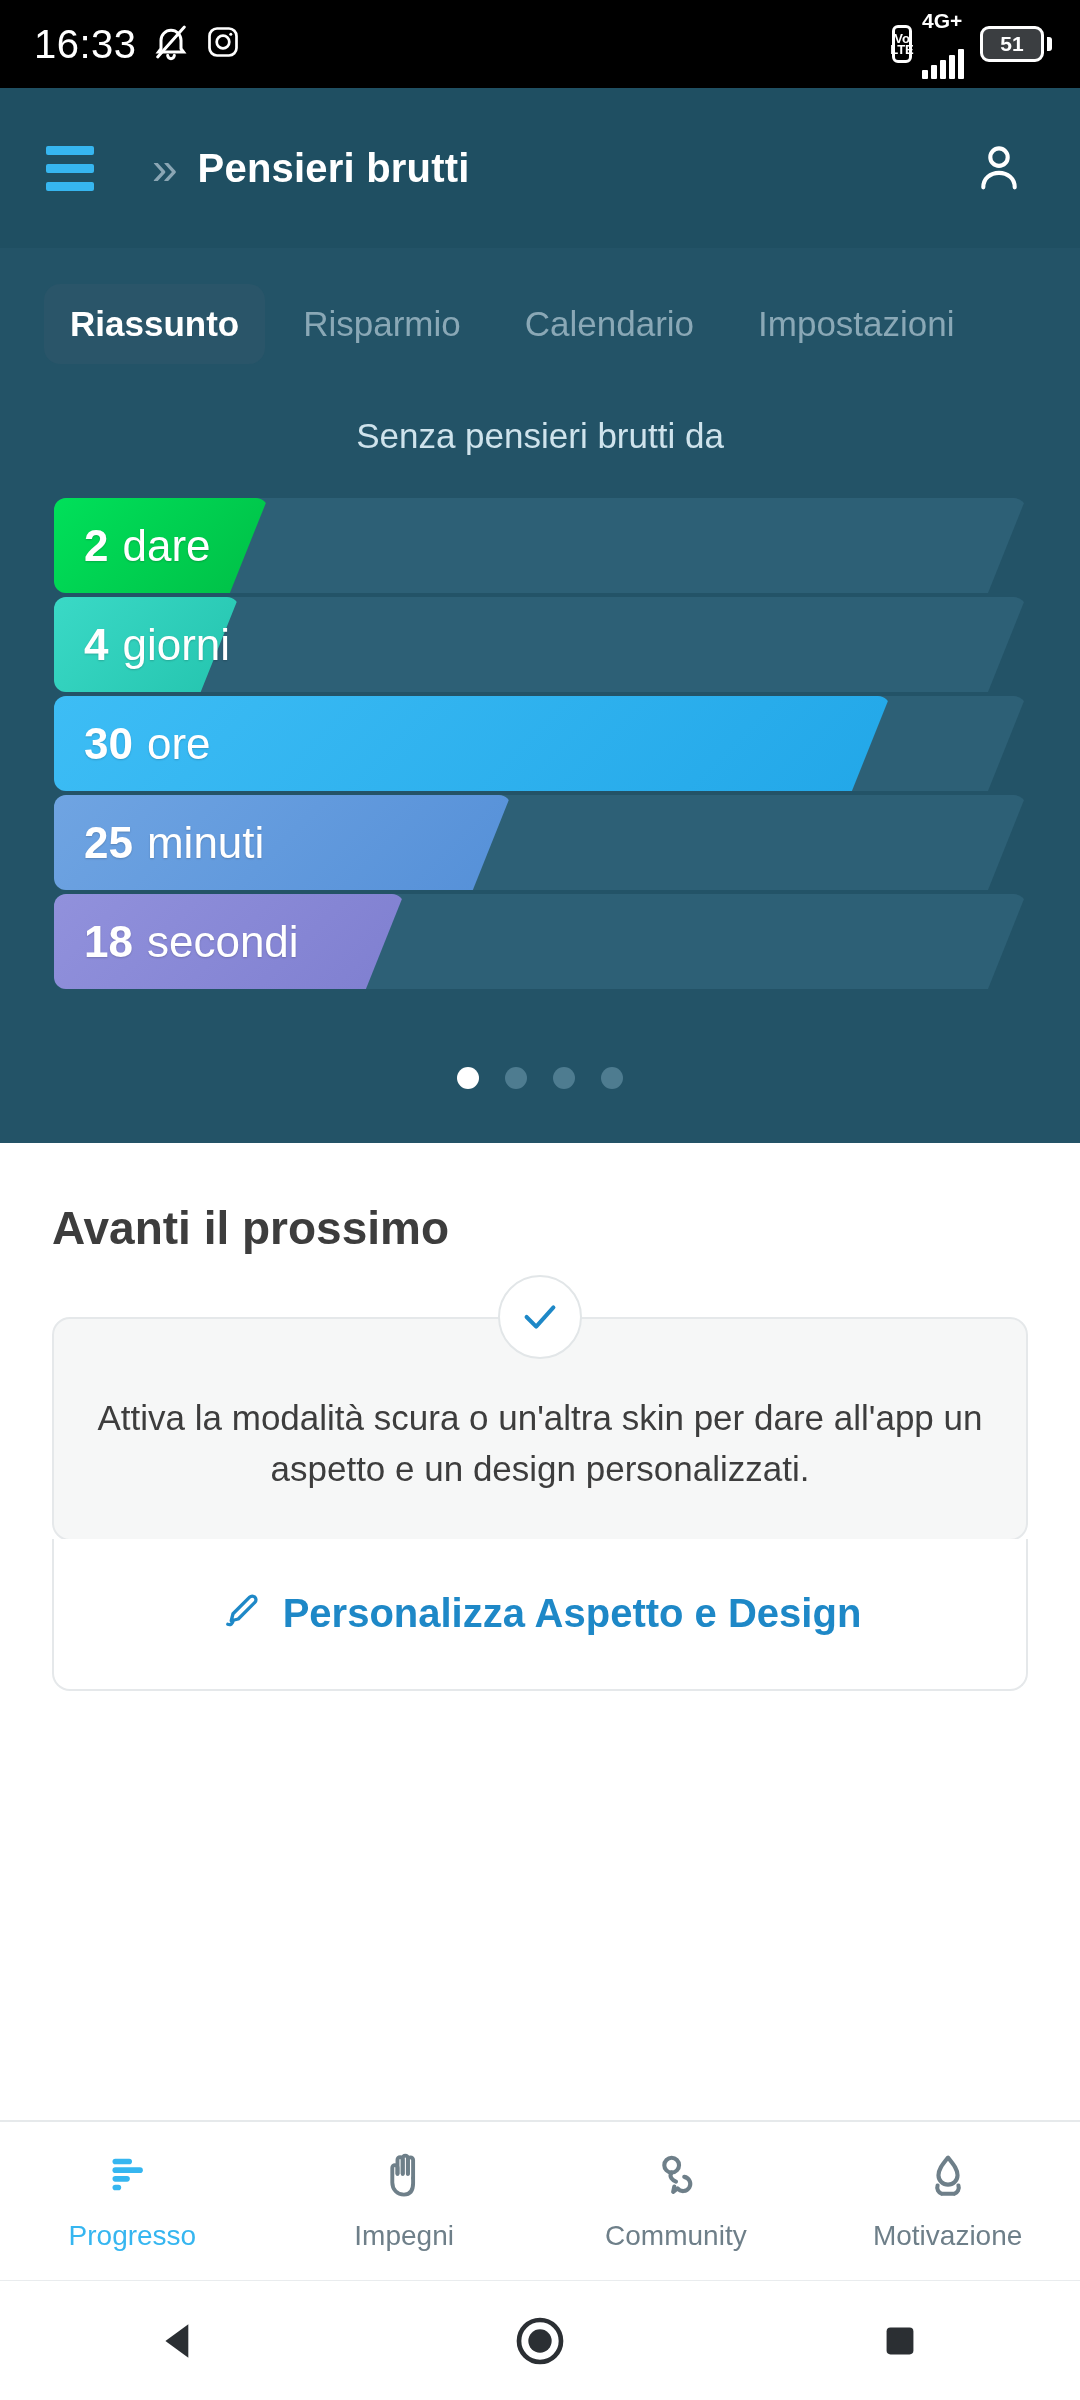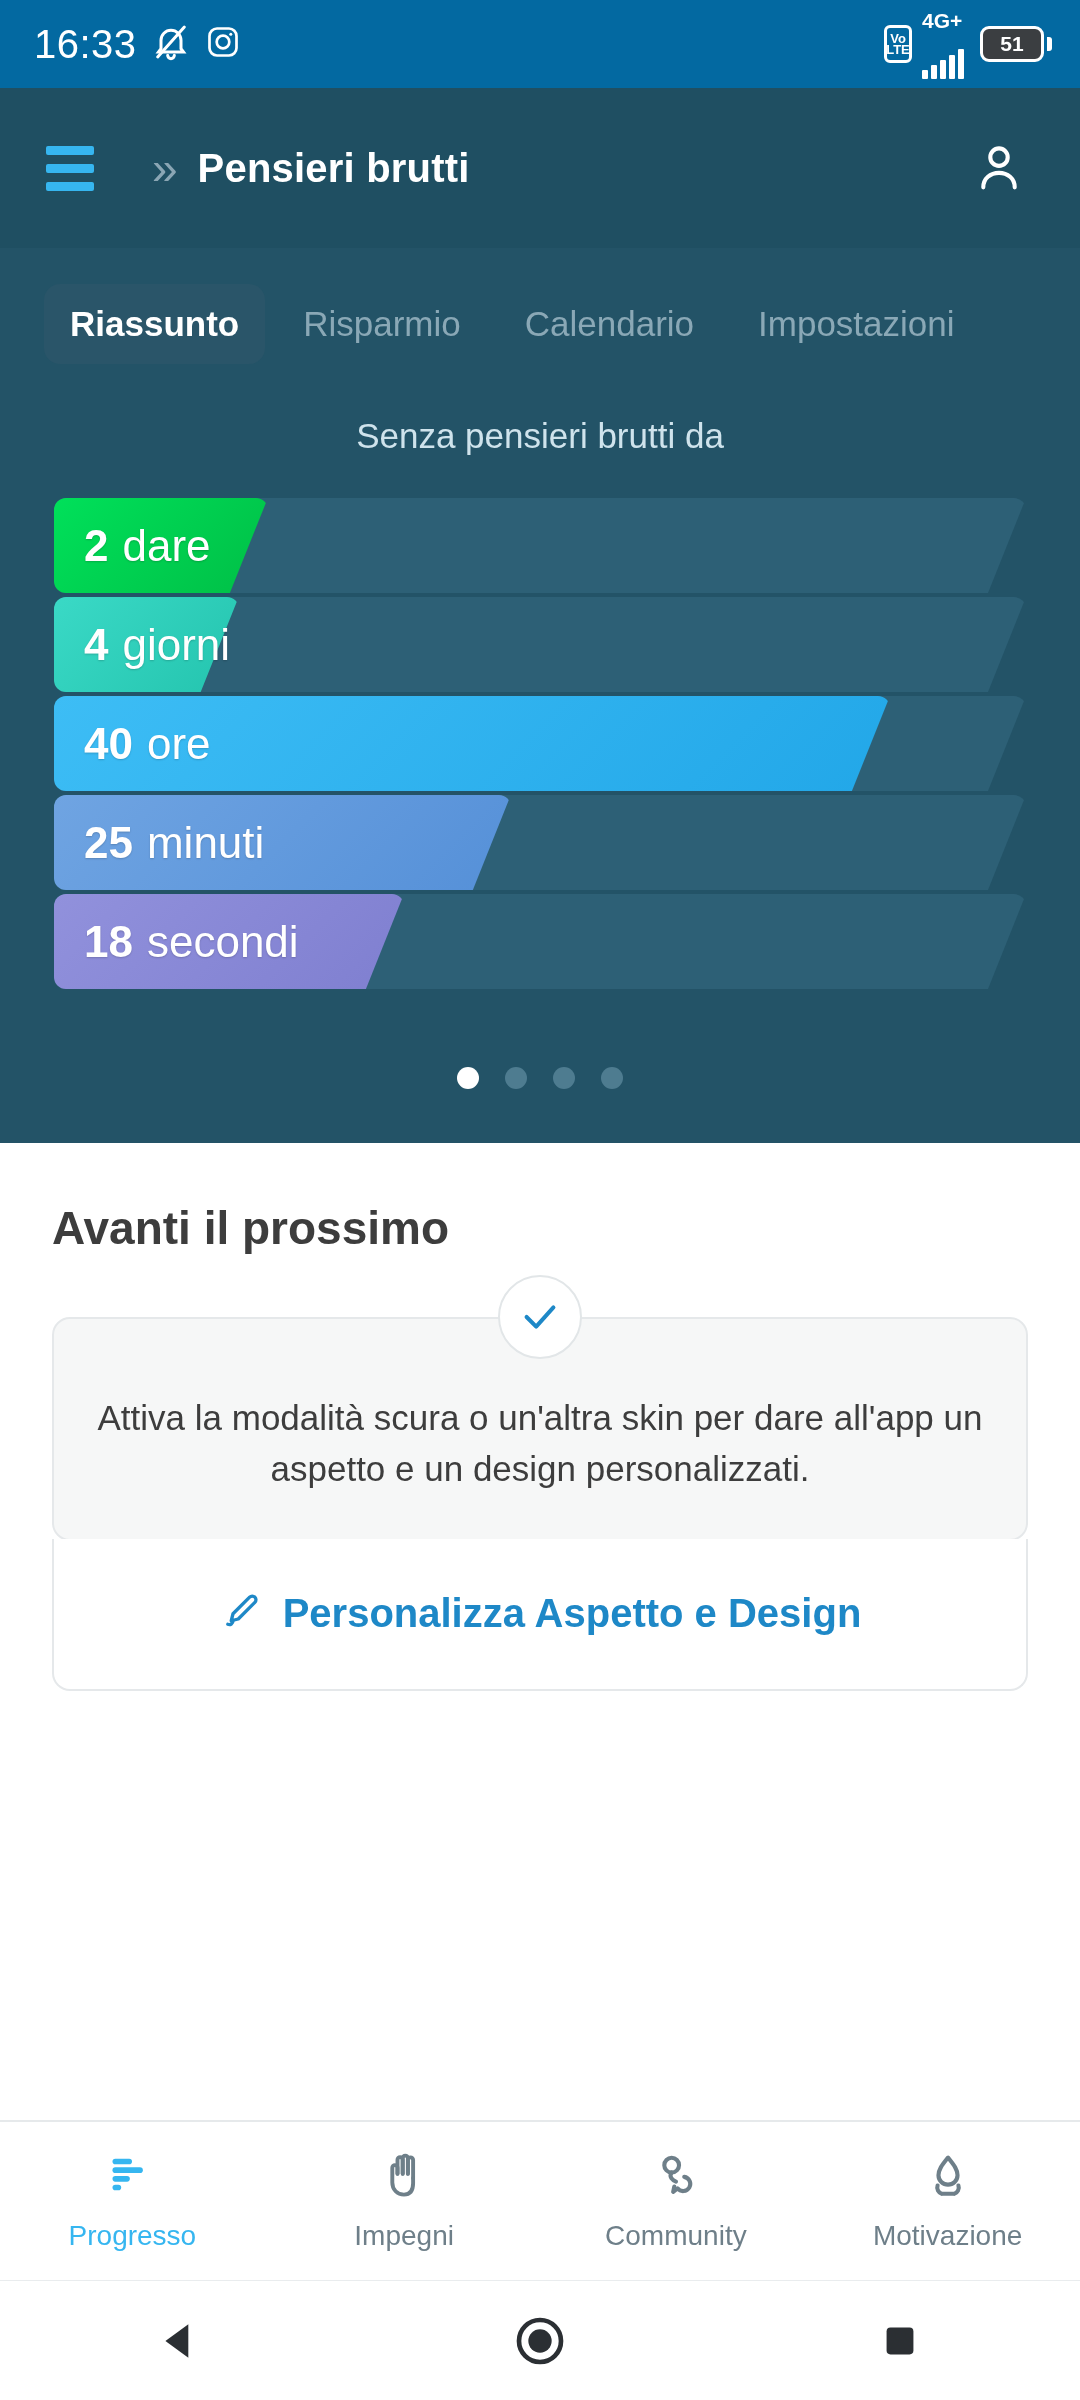--- a/index.html
+++ b/index.html
@@ -6,29 +6,29 @@
   html,body { width:1080px; height:2400px; }
   body {
     font-family:"Liberation Sans", sans-serif;
     background:#ffffff;
     overflow:hidden;
   }
   #screen { position:relative; width:1080px; height:2400px; display:flex; flex-direction:column; }
 
   
   .statusbar {
-    height:88px; background:#0369a1; color:#ffffff;
+    height:88px; background:#000000; color:#ffffff;
     display:flex; align-items:center; justify-content:space-between;
     padding:0 28px 0 34px; flex:0 0 88px;
   }
   .sb-left { display:flex; align-items:center; gap:14px; }
   .sb-time { font-size:40px; font-weight:400; letter-spacing:.5px; }
   .sb-right { display:flex; align-items:center; gap:10px; }
   .volte {
-    border:3px solid #fff; border-radius:6px; width:28px; height:38px;
+    border:3px solid #fff; border-radius:6px; width:20px; height:38px;
     display:flex; flex-direction:column; align-items:center; justify-content:center;
     font-size:13px; line-height:11px; font-weight:700;
   }
   .netlabel { font-size:21px; font-weight:600; margin-bottom:16px; }
   .net-wrap { display:flex; flex-direction:column; align-items:flex-start; }
   .bars { display:flex; align-items:flex-end; gap:3px; height:30px; }
   .bars i { display:block; width:6px; background:#fff; border-radius:1px; }
   .battery {
     display:flex; align-items:center; gap:3px; margin-left:6px;
   }
@@ -217,21 +217,21 @@
         <div class="bar-text">
           <b>4</b>
           <span>giorni</span>
         </div>
       </div>
 
       <div class="bar-row">
         <div class="bar-track"></div>
         <div class="bar-fill" style="width: 86%; background: linear-gradient(135deg, rgb(61, 189, 245), rgb(34, 167, 232));"></div>
         <div class="bar-text">
-          <b>40</b>
+          <b>30</b>
           <span>ore</span>
         </div>
       </div>
 
       <div class="bar-row">
         <div class="bar-track"></div>
         <div class="bar-fill" style="width: 47%; background: linear-gradient(135deg, rgb(111, 164, 226), rgb(85, 144, 216));"></div>
         <div class="bar-text">
           <b>25</b>
           <span>minuti</span>

